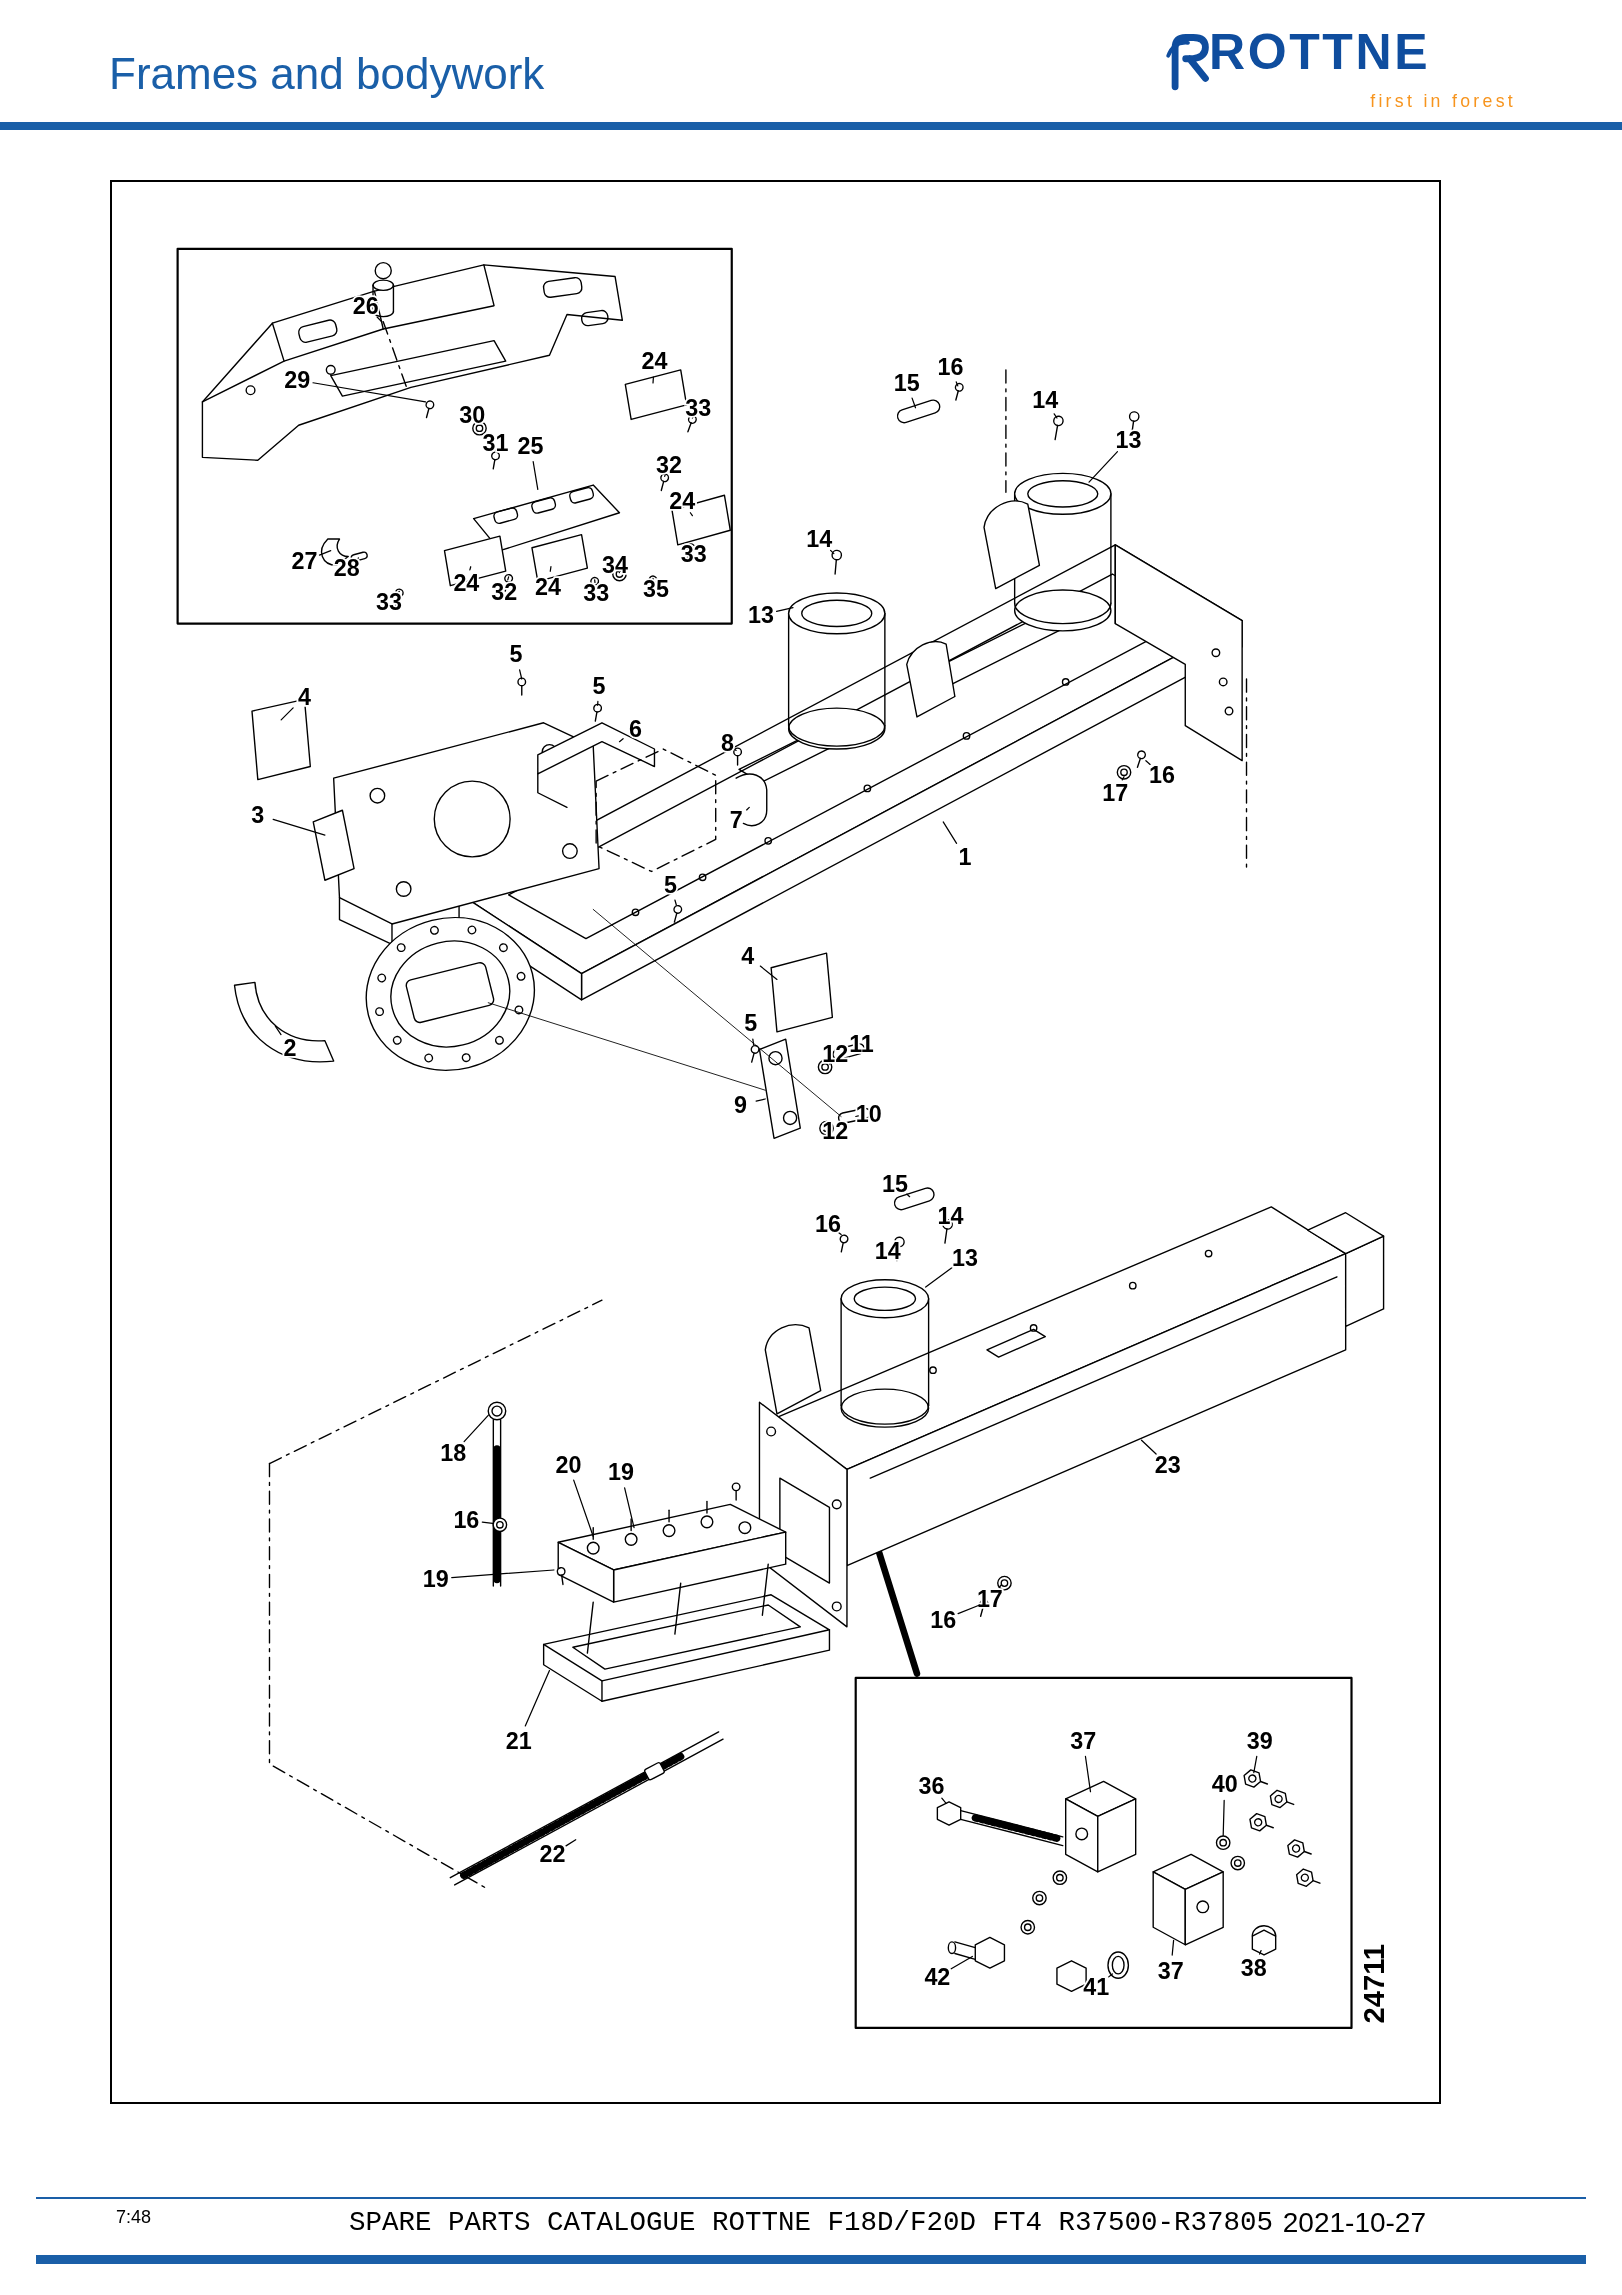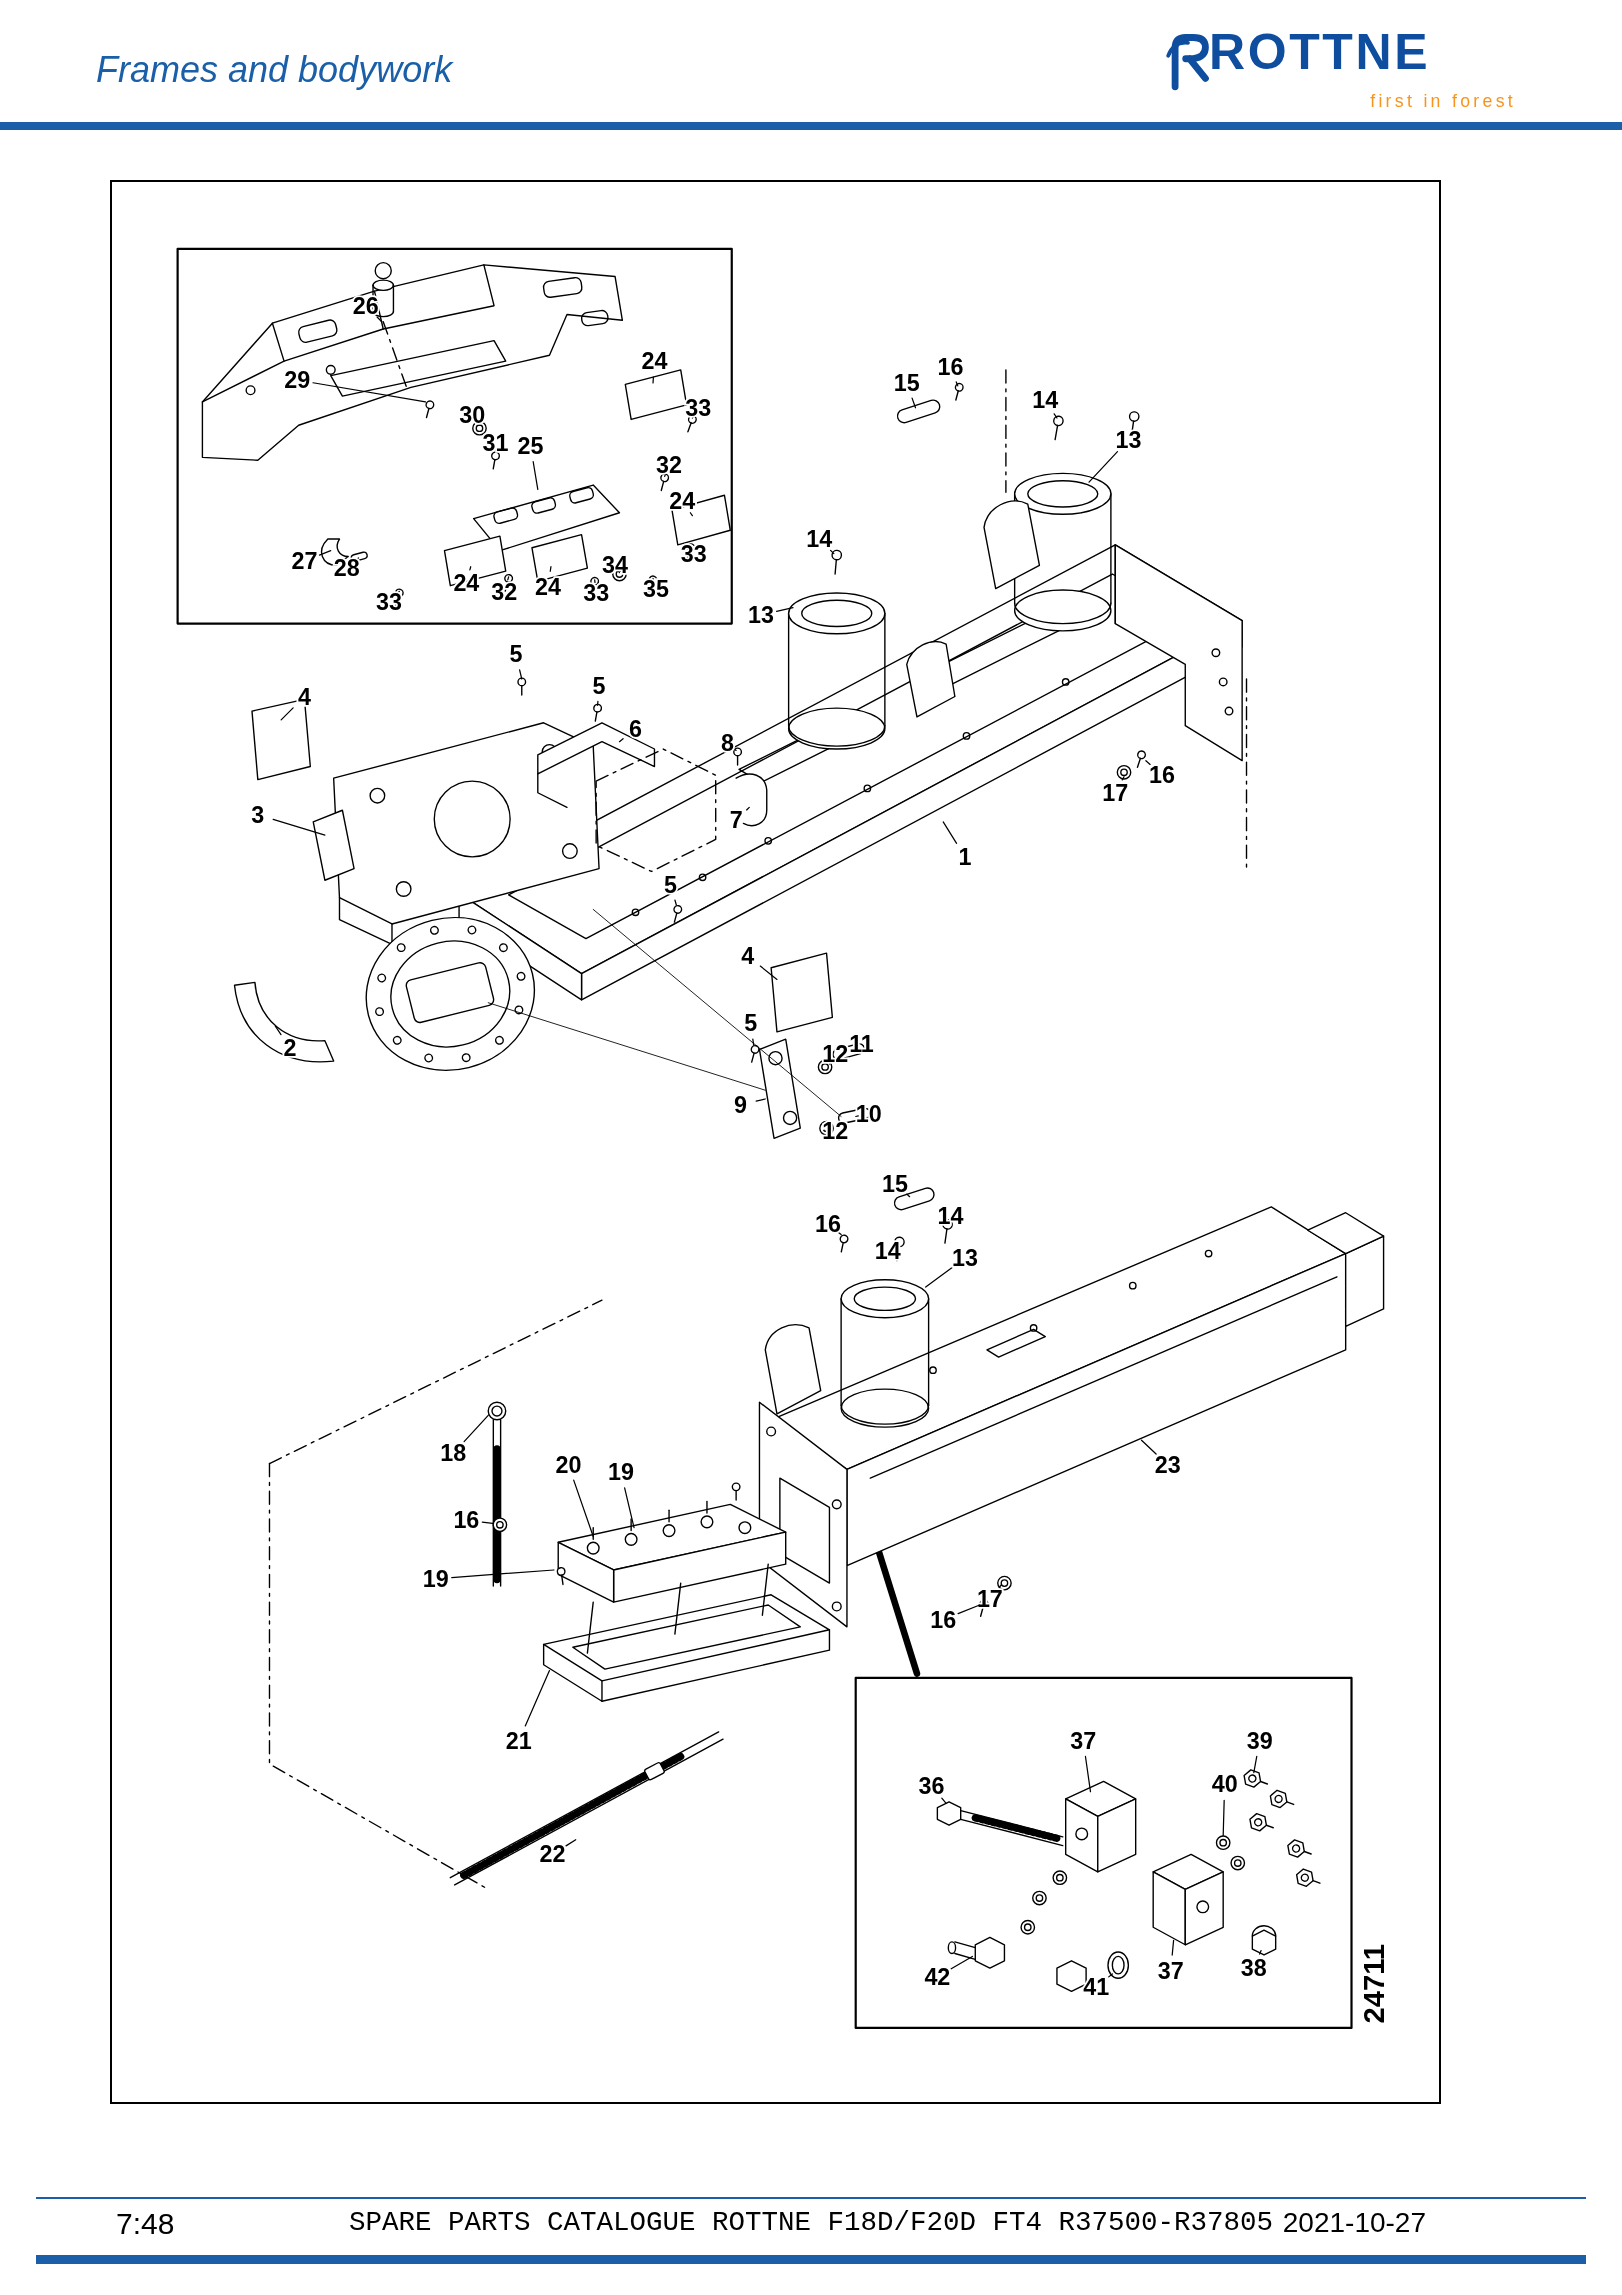--- a/index.html
+++ b/index.html
@@ -1,18 +1,18 @@
 <!DOCTYPE html>
 <html style="--accent-blue: #1a5fa8; --logo-blue: #0f4d9e; --tagline-orange: #f7941d;font-size:10.5px"><head>
 <meta charset="utf-8">
 <style>
   html,body{margin:0;padding:0;background:#fff;}
   body{position:relative;width:1622px;height:2295px;font-family:"Liberation Sans",sans-serif;overflow:hidden;}
 
-  .page-title{position:absolute;left:96px;top:52px;font-size:36px;line-height:1;color:var(--accent-blue,#1a5fa8);font-style:italic;}
+  .page-title{position:absolute;left:109px;top:52px;font-size:44px;line-height:1;color:var(--accent-blue,#1a5fa8);}
   .rule-top{position:absolute;left:0;top:122px;width:1622px;height:7.9px;background:var(--accent-blue,#1a5fa8);}
 
   .logo{position:absolute;left:1166px;top:31px;width:350px;height:85px;}
   .logo-icon{position:absolute;left:0;top:0;width:47px;height:60px;}
   .brand{position:absolute;left:43px;top:-3.9px;font-size:50px;font-weight:bold;letter-spacing:2.6px;line-height:1;color:var(--logo-blue,#0f4d9e);}
   .tagline{position:absolute;right:0;top:60px;font-size:17.7px;letter-spacing:3.3px;color:var(--tagline-orange,#f7941d);text-align:center;}
 
   .diagram-frame{position:absolute;left:110px;top:180px;width:1331px;height:1924px;border:2.6px solid #000;box-sizing:border-box;background:#fff;}
   svg.art{display:block;width:100%;height:100%;}
 
@@ -25,21 +25,21 @@
   .art .thick{stroke-width:4.5;}
   .art .w5{stroke-width:5;}
   .art .thread{stroke-dasharray:1.6 2.4;}
   .art .leader{stroke-width:0.85;}
   .art text.callout{font-family:"Liberation Sans",sans-serif;font-size:16px;font-weight:bold;
     fill:#000;stroke:#fff;stroke-width:2.5px;paint-order:stroke;text-anchor:middle;dominant-baseline:central;}
   .art text.dwgnum{font-family:"Liberation Sans",sans-serif;font-size:20px;font-weight:bold;fill:#000;stroke:none;}
 
   .footer-rule-thin{position:absolute;left:36px;top:2197px;width:1550px;height:2px;background:var(--accent-blue,#1a5fa8);}
   .footer-rule-thick{position:absolute;left:36px;top:2255px;width:1550px;height:8.5px;background:var(--accent-blue,#1a5fa8);}
-  .footer-time{position:absolute;left:116px;top:2207px;font-size:30px;color:#000;}
+  .footer-time{position:absolute;left:116px;top:2207px;font-size:18px;color:#000;}
   .footer-center{position:absolute;left:0;top:2207px;width:1622px;text-align:center;font-size:27.5px;color:#000;font-family:Liberation Mono, monospace;}
   .footer-date{position:absolute;right:196px;top:2207px;font-size:28px;color:#000;margin-left:45px;}
 </style>
 </head>
 <body>
 
 <div class="page-title">Frames and bodywork</div>
 <div class="rule-top"></div>
 
 <div class="logo">

